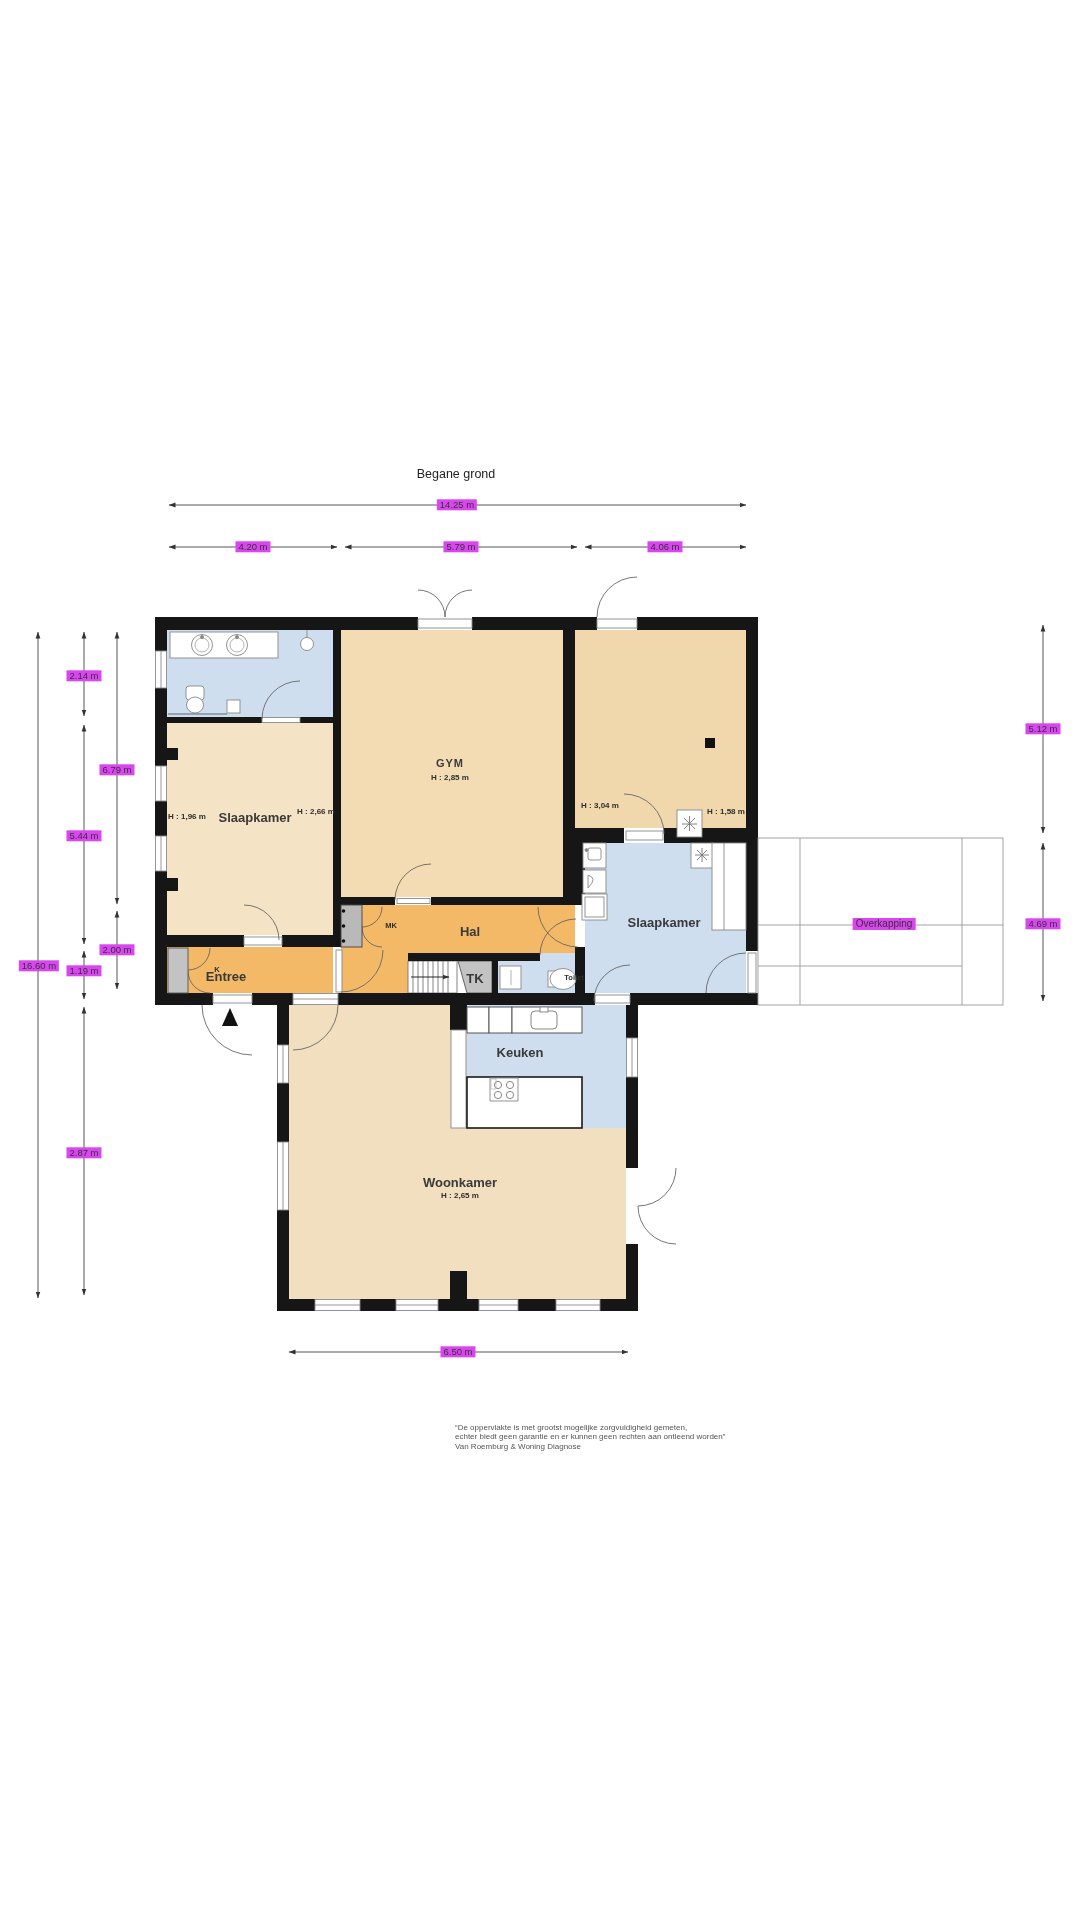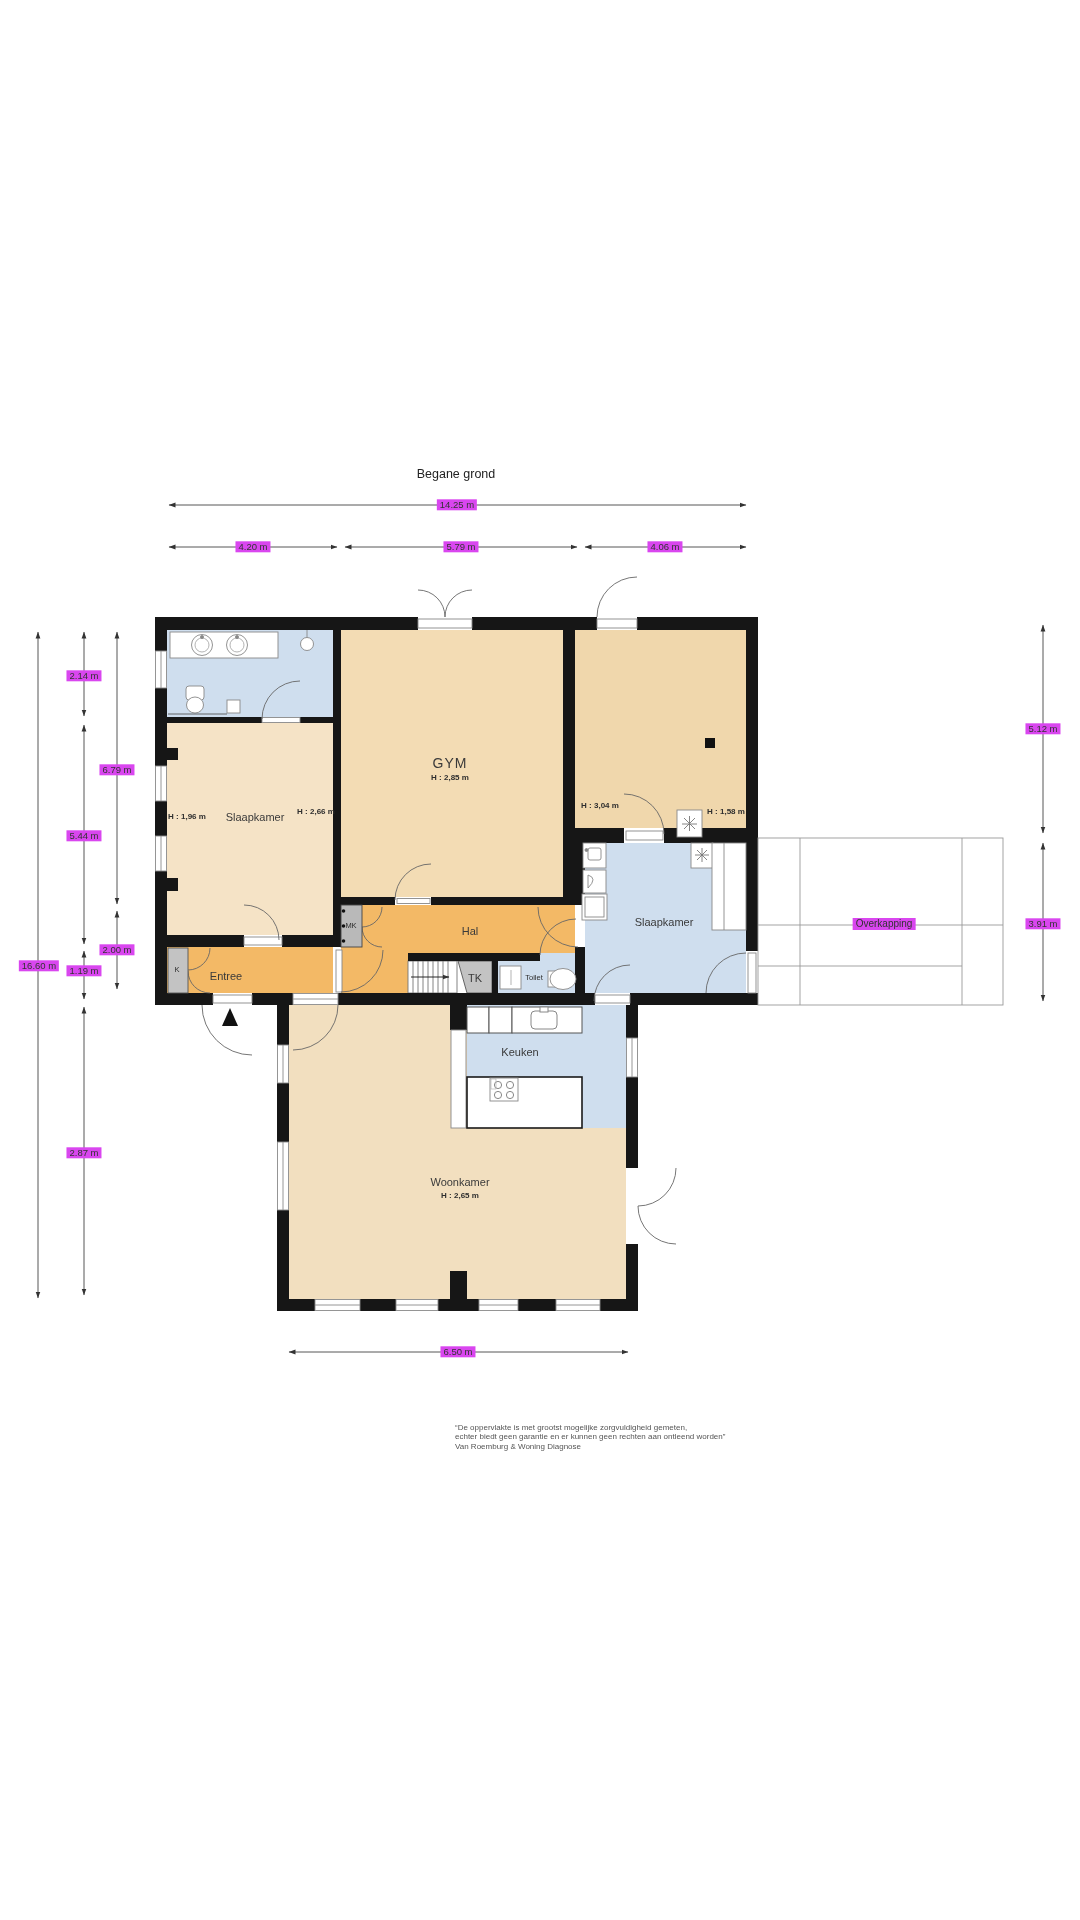--- a/index.html
+++ b/index.html
@@ -2,23 +2,23 @@
 <html><head>
 <meta charset="utf-8">
 <style>
   html,body{margin:0;padding:0;background:#fff;}
   #canvas{position:relative;width:1080px;height:1536px;background:#fff;overflow:hidden;
           font-family:"Liberation Sans", sans-serif;}
   #plan-svg{position:absolute;left:0;top:0;}
   .lbl{position:absolute;transform:translate(-50%,-50%);white-space:nowrap;
        color:#3a3a3a;font-size:9.5px;line-height:1;}
   .lbl.h{font-size:8px;font-weight:700;color:#2e2e2e;}
-  .lbl.small{font-size:7.5px;font-weight:400;color:#2e2e2e;}
-  .lbl.roomname{font-size:11px;}
-  .lbl.gym{font-size:14px;letter-spacing:1px;font-weight:400;}
+  .lbl.small{font-size:7.5px;font-weight:700;color:#2e2e2e;margin-left:40px;}
+  .lbl.roomname{font-size:13px;font-weight:bold;}
+  .lbl.gym{font-size:11px;letter-spacing:1px;font-weight:700;}
   .dim{position:absolute;transform:translate(-50%,-50%);white-space:nowrap;
        background:#d946ef;padding:0 3px;font-size:9.5px;color:#333;line-height:1.2;}
   .title{position:absolute;transform:translate(-50%,-50%);font-size:12.5px;color:#222;white-space:nowrap;}
   .footer{position:absolute;left:455px;width:0;text-align:center;color:#555;}
   .footer div{transform:translateX(-50%);white-space:nowrap;font-size:8px;line-height:1.18;}
 </style>
 </head>
 <body>
 
 <div id="canvas">
@@ -325,21 +325,21 @@
 <div class="dim" style="left:461px;top:547px">5.79 m</div>
 <div class="dim" style="left:665px;top:547px">4.06 m</div>
 <div class="dim" style="left:39px;top:966px">16.60 m</div>
 <div class="dim" style="left:84px;top:676px">2.14 m</div>
 <div class="dim" style="left:84px;top:836px">5.44 m</div>
 <div class="dim" style="left:84px;top:971px">1.19 m</div>
 <div class="dim" style="left:84px;top:1153px">2.87 m</div>
 <div class="dim" style="left:117px;top:770px">6.79 m</div>
 <div class="dim" style="left:117px;top:950px">2.00 m</div>
 <div class="dim" style="left:1043px;top:729px">5.12 m</div>
-<div class="dim" style="left:1043px;top:924px">3.91 m</div>
+<div class="dim" style="left:1043px;top:924px">4.69 m</div>
 <div class="dim" style="left:458px;top:1352px">6.50 m</div>
 
 <div class="lbl gym" style="left:450px;top:763px">GYM</div>
 <div class="lbl h" style="left:450px;top:778px">H : 2,85 m</div>
 <div class="lbl h" style="left:187px;top:817px">H : 1,96 m</div>
 <div class="lbl roomname" style="left:255px;top:817px">Slaapkamer</div>
 <div class="lbl h" style="left:316px;top:812px">H : 2,66 m</div>
 <div class="lbl h" style="left:600px;top:806px">H : 3,04 m</div>
 <div class="lbl h" style="left:726px;top:812px">H : 1,58 m</div>
 <div class="lbl roomname" style="left:664px;top:922px">Slaapkamer</div>

